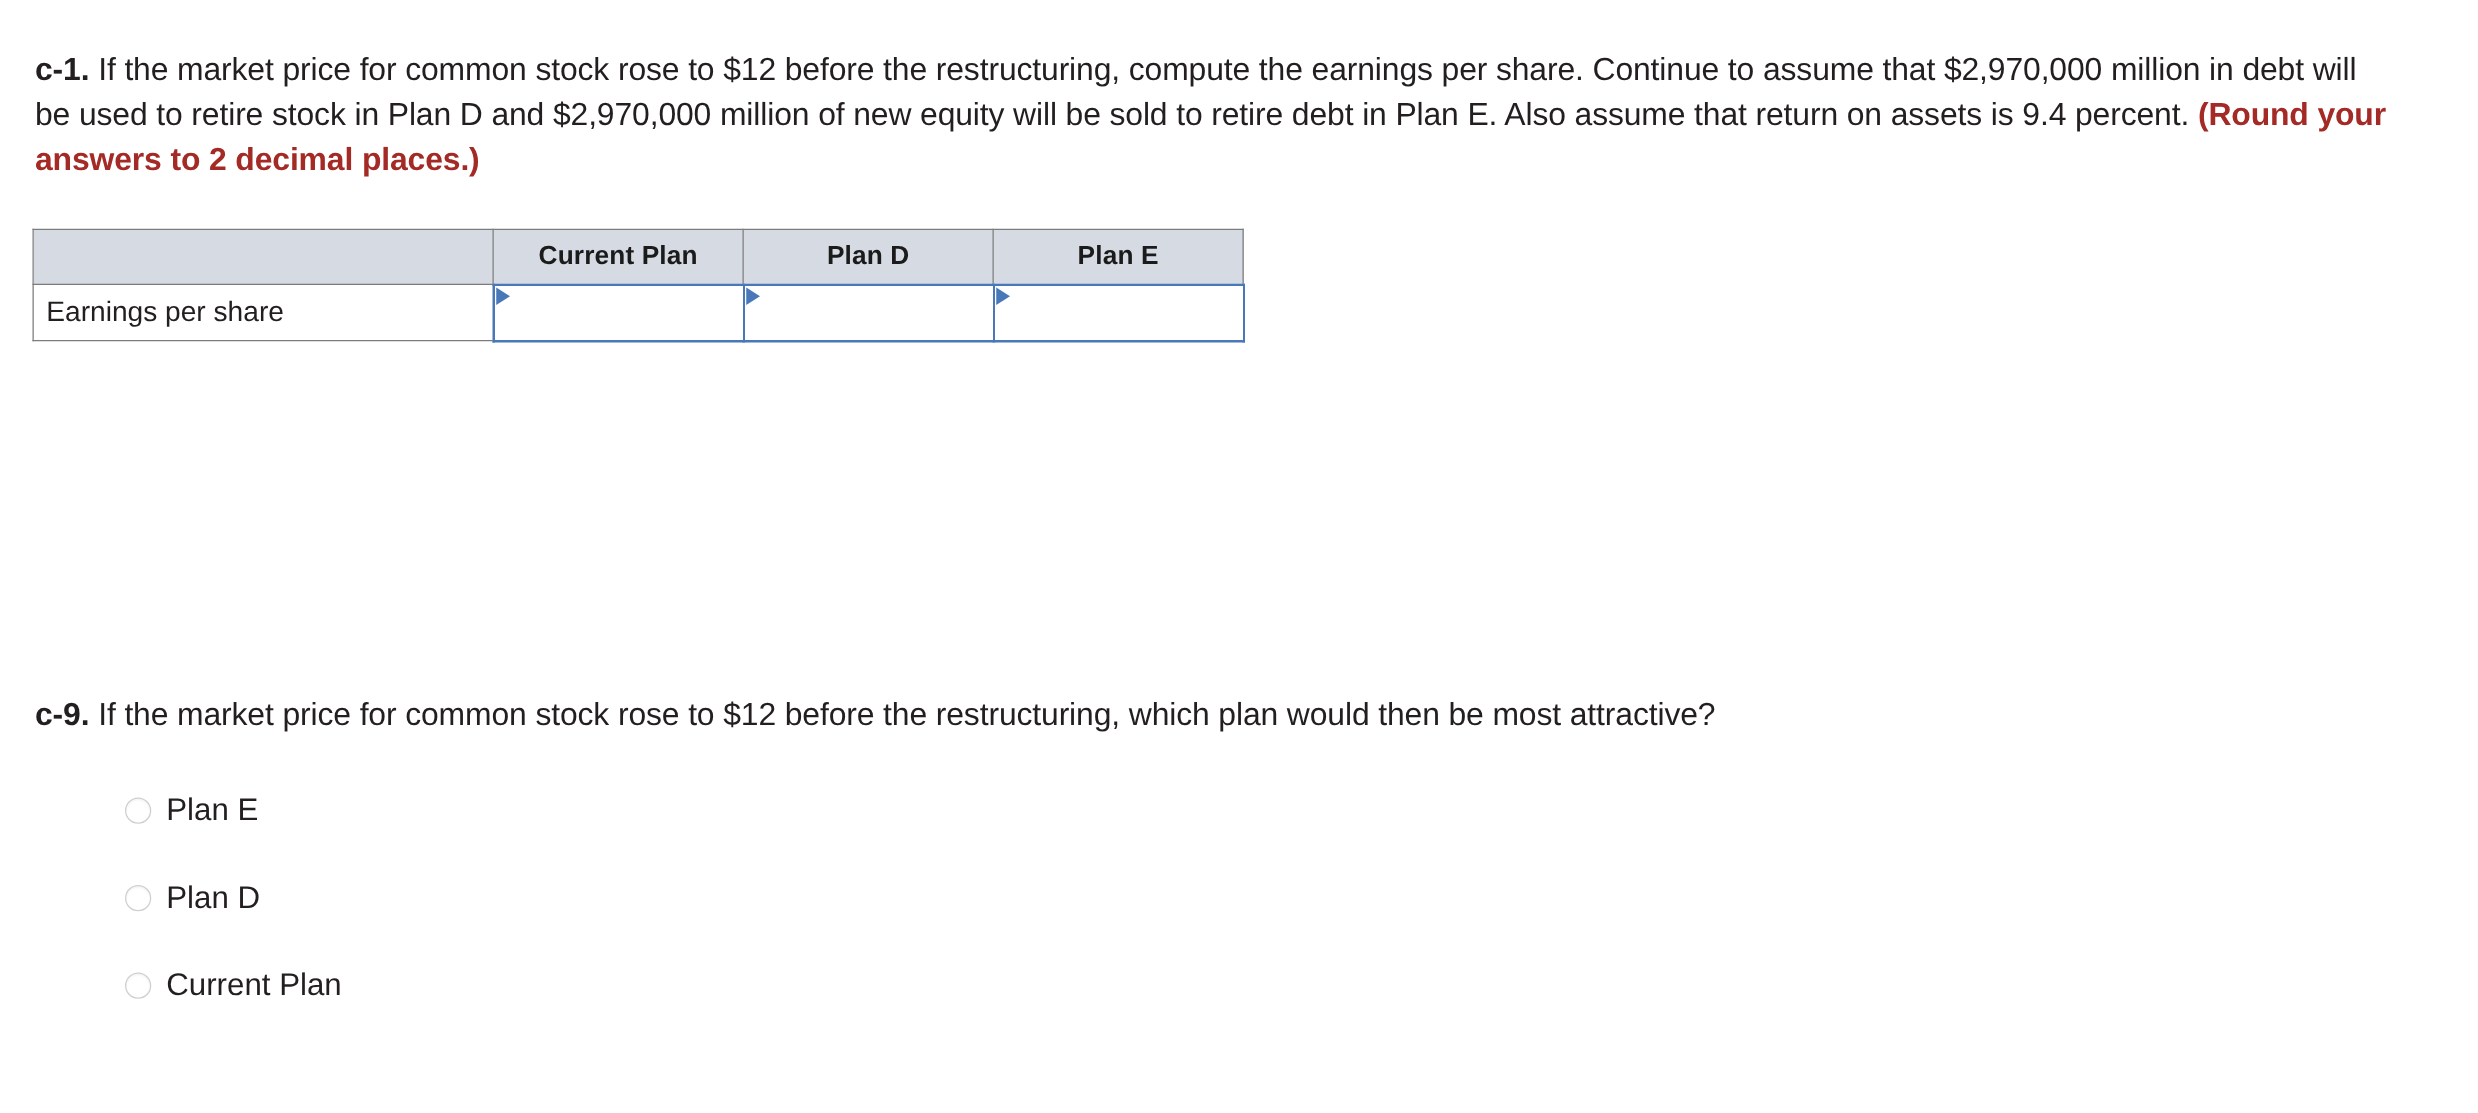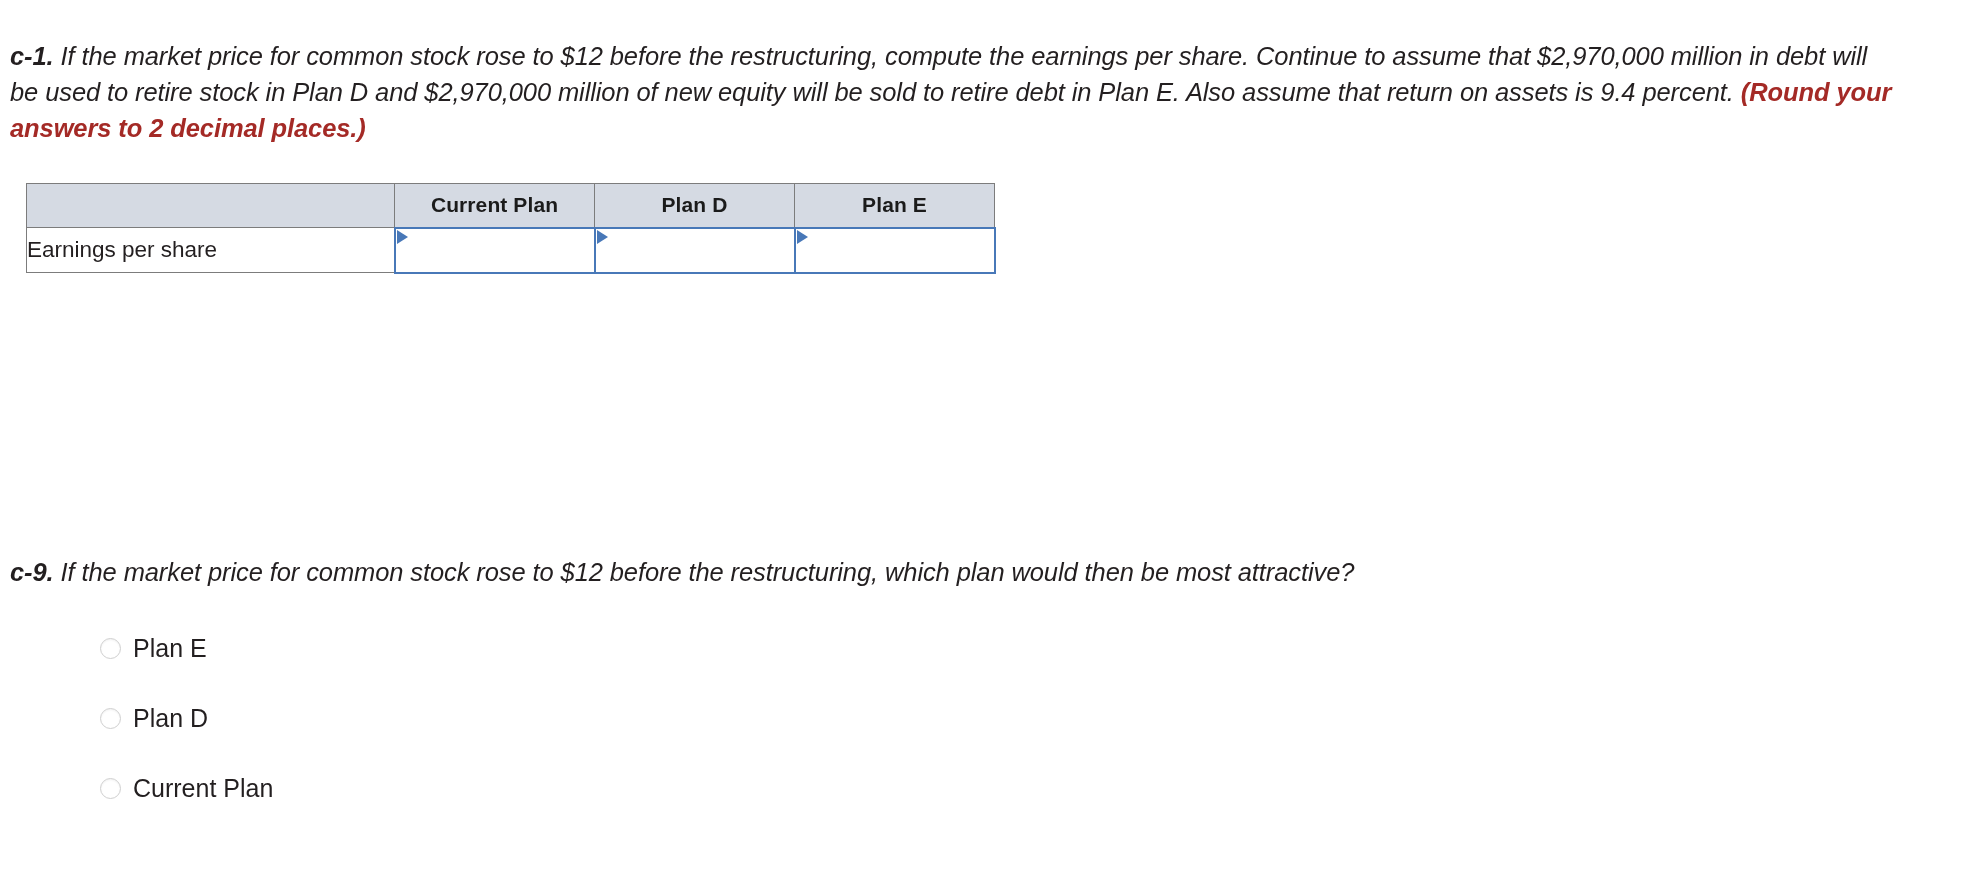--- a/index.html
+++ b/index.html
@@ -13,23 +13,22 @@
     font-family: "Liberation Sans", sans-serif;
     color: #231f20;
     -webkit-font-smoothing: antialiased;
     overflow: hidden;
     position: relative;
   }
 
   
   .q-block {
     position: absolute;
-    left: 10px;
+    left: 28px;
     width: 1890px;
-    font-style: italic;
   }
   #q-c1 { top: 12px; }
 
   .q-text {
     font-size: 25.5px;
     line-height: 36px;
     letter-spacing: -0.1px;
     color: #231f20;
   }
   .q-label {
@@ -73,21 +72,21 @@
   .eps-table thead th.blank-head {
     background: #d5dae3;
   }
 
   .eps-table tbody td.row-label {
     font-size: 22.5px;
     font-weight: normal;
     color: #231f20;
     text-align: left;
     vertical-align: middle;
-    padding-left: 0;
+    padding-left: 10px;
     background: #ffffff;
     height: 45px;
   }
 
   .eps-table tbody td.input-cell {
     background: #ffffff;
     border: 2px solid #4878b8;
     position: relative;
     height: 45px;
   }

